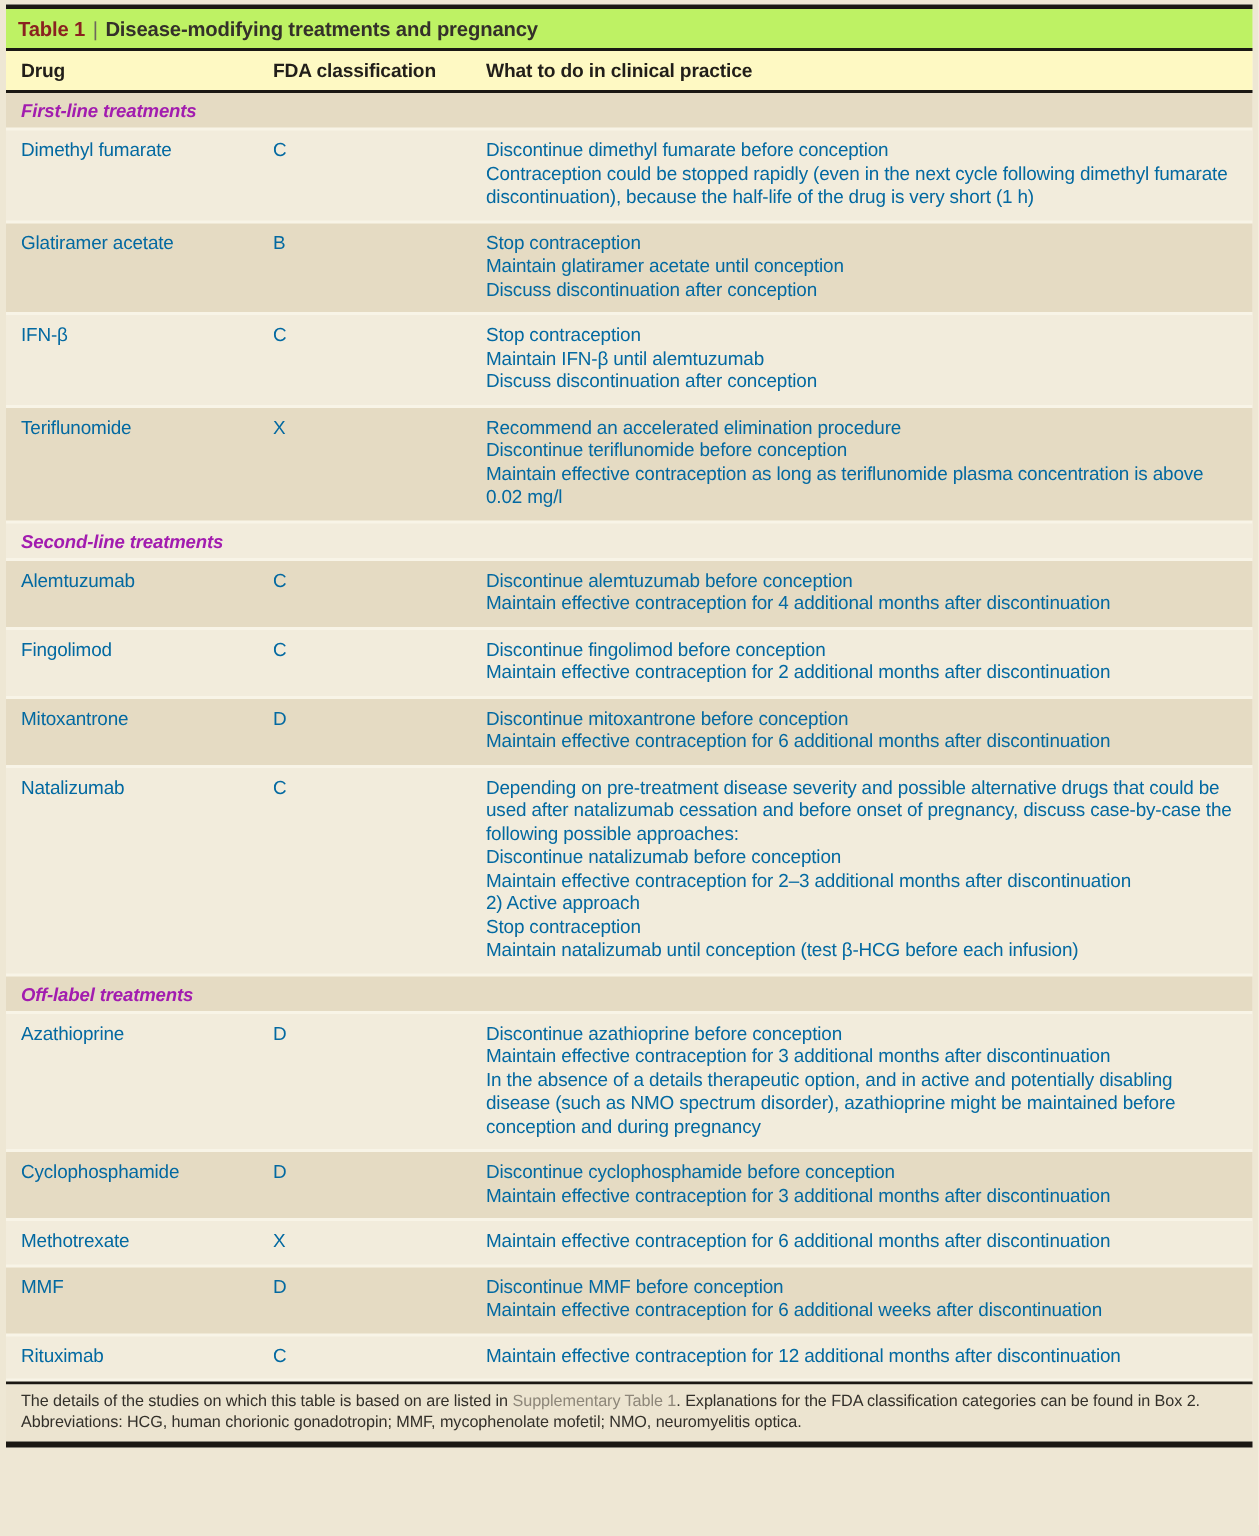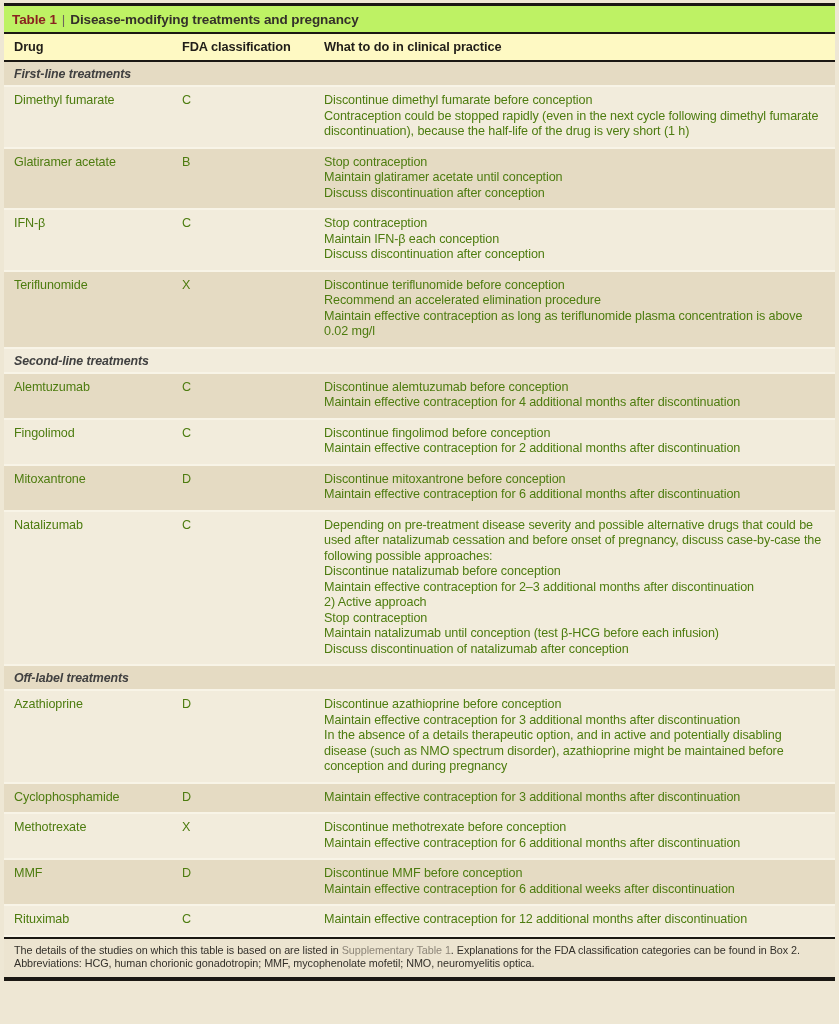--- a/index.html
+++ b/index.html
@@ -35,29 +35,29 @@
     background:#fef9c3;
     display:grid;grid-template-columns:168px 142px auto;
     padding:6px 12px 6px 10px;
     font-size:12.8px;line-height:14px;font-weight:bold;color:#211e19;
     letter-spacing:-0.1px;
   }
 
   .sect{
     padding:5px 10px 4px 10px;
     font-size:12.4px;line-height:14px;
-    font-weight:bold;font-style:italic;color:#404040;
+    font-weight:bold;font-style:italic;color:#a21caf;
     margin-bottom:2px;
     letter-spacing:-0.1px;
   }
   .row{
     display:grid;grid-template-columns:168px 142px auto;
     padding:6px 12px 7px 10px;
     margin-bottom:2px;
-    font-size:12.6px;line-height:15.5px;color:#4d7c0f;
+    font-size:12.6px;line-height:15.5px;color:#0369a1;
     letter-spacing:-0.1px;
   }
   .dark{background:#e5dbc3;}
   .light{background:#f2ecdc;}
 
   .prac div{margin:0;}
 
   .footnote{
     background:#ece4d0;
     padding:5px 10px 6px 10px;
@@ -105,31 +105,31 @@
         <div>Maintain glatiramer acetate until conception</div>
         <div>Discuss discontinuation after conception</div>
       </div>
     </div>
 
     <div class="row light">
       <div>IFN-β</div>
       <div>C</div>
       <div class="prac">
         <div>Stop contraception</div>
-        <div>Maintain IFN-β each conception</div>
+        <div>Maintain IFN-β until alemtuzumab</div>
         <div>Discuss discontinuation after conception</div>
       </div>
     </div>
 
     <div class="row dark">
       <div>Teriflunomide</div>
       <div>X</div>
       <div class="prac">
+        <div>Recommend an accelerated elimination procedure</div>
         <div>Discontinue teriflunomide before conception</div>
-        <div>Recommend an accelerated elimination procedure</div>
         <div>Maintain effective contraception as long as teriflunomide plasma concentration is above 0.02 mg/l</div>
       </div>
     </div>
 
     <div class="sect light">Second-line treatments</div>
 
     <div class="row dark">
       <div>Alemtuzumab</div>
       <div>C</div>
       <div class="prac">
@@ -159,49 +159,48 @@
     <div class="row light">
       <div>Natalizumab</div>
       <div>C</div>
       <div class="prac">
         <div>Depending on pre-treatment disease severity and possible alternative drugs that could be used after natalizumab cessation and before onset of pregnancy, discuss case-by-case the following possible approaches:</div>
         <div>Discontinue natalizumab before conception</div>
         <div>Maintain effective contraception for 2–3 additional months after discontinuation</div>
         <div>2) Active approach</div>
         <div>Stop contraception</div>
         <div>Maintain natalizumab until conception (test β-HCG before each infusion)</div>
-        <div>Discuss discontinuation of natalizumab after conception</div>
       </div>
     </div>
 
     <div class="sect dark">Off-label treatments</div>
 
     <div class="row light">
       <div>Azathioprine</div>
       <div>D</div>
       <div class="prac">
         <div>Discontinue azathioprine before conception</div>
         <div>Maintain effective contraception for 3 additional months after discontinuation</div>
         <div>In the absence of a details therapeutic option, and in active and potentially disabling disease (such as NMO spectrum disorder), azathioprine might be maintained before conception and during pregnancy</div>
       </div>
     </div>
 
     <div class="row dark">
       <div>Cyclophosphamide</div>
       <div>D</div>
       <div class="prac">
+        <div>Discontinue cyclophosphamide before conception</div>
         <div>Maintain effective contraception for 3 additional months after discontinuation</div>
       </div>
     </div>
 
     <div class="row light">
       <div>Methotrexate</div>
       <div>X</div>
       <div class="prac">
-        <div>Discontinue methotrexate before conception</div>
         <div>Maintain effective contraception for 6 additional months after discontinuation</div>
       </div>
     </div>
 
     <div class="row dark">
       <div>MMF</div>
       <div>D</div>
       <div class="prac">
         <div>Discontinue MMF before conception</div>
         <div>Maintain effective contraception for 6 additional weeks after discontinuation</div>

